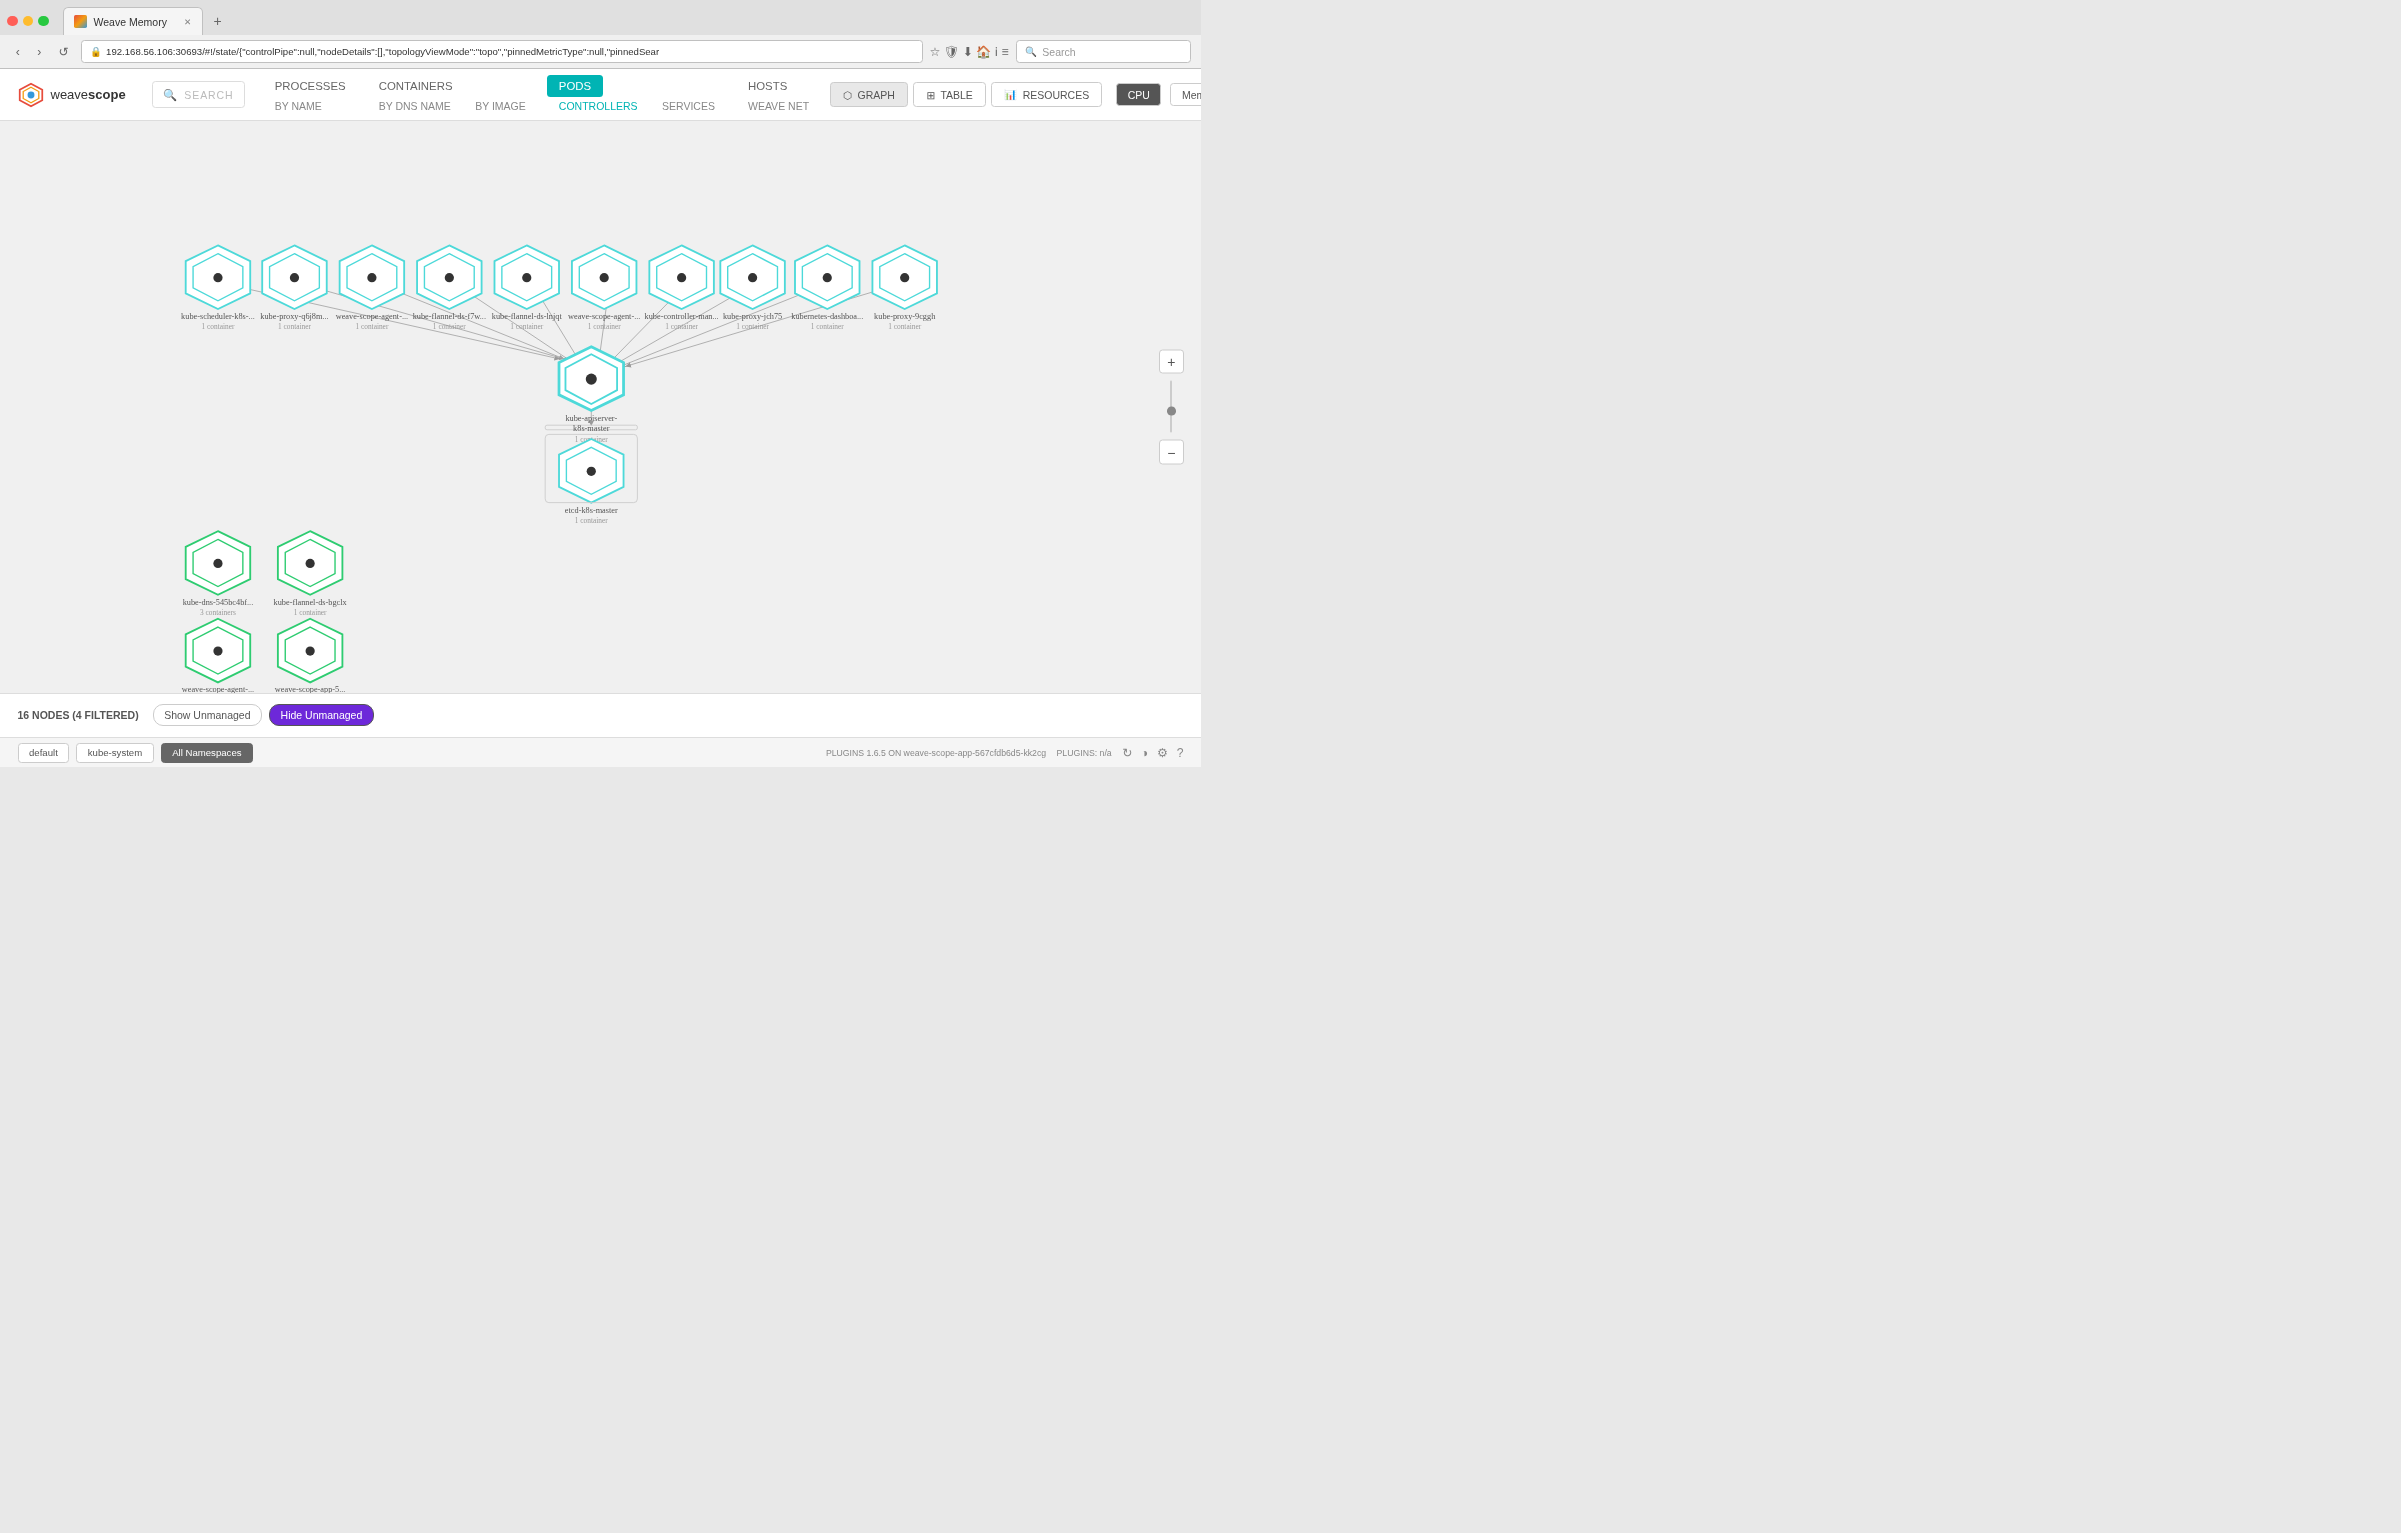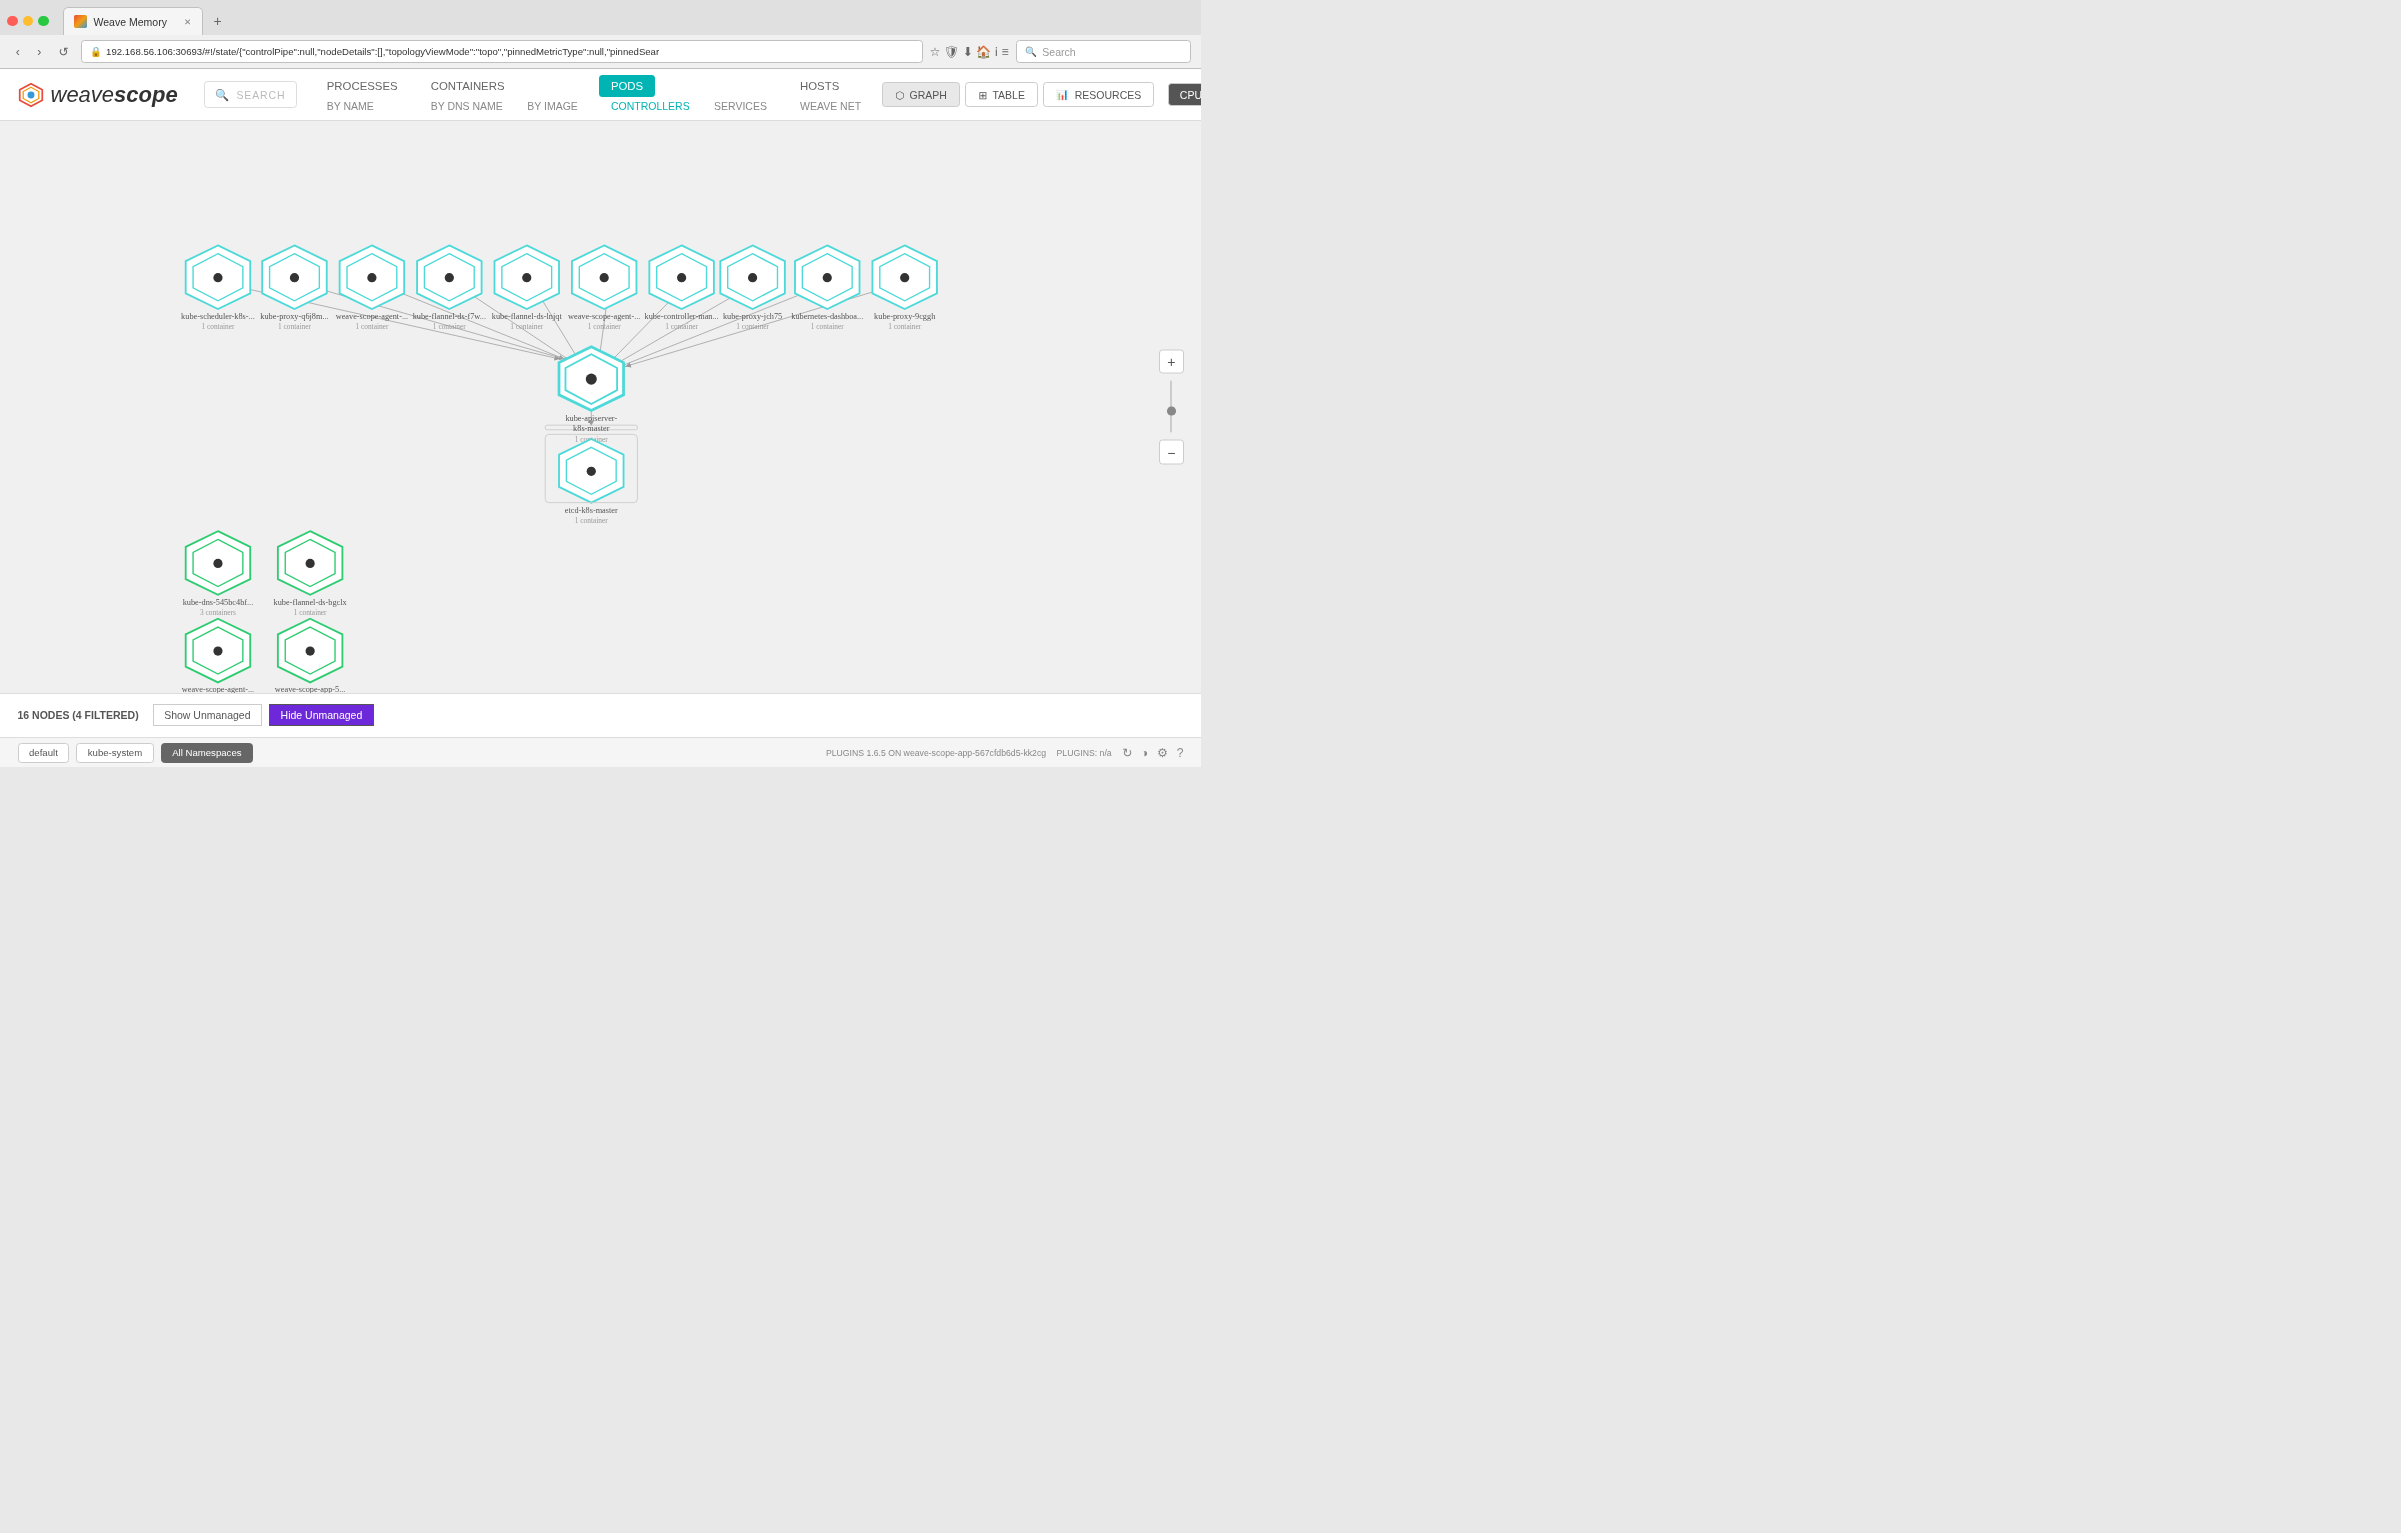--- a/index.html
+++ b/index.html
@@ -24,21 +24,21 @@
     .search-bar { background: white; border: 0.9px solid #c0c0c0; border-radius: 3.5px; padding: 3.5px 8.7px; font-size: 10.5px; color: #666; height: 23px; width: 175px; display: flex; align-items: center; gap: 5.2px; }
     .toolbar-icons { display: flex; gap: 7px; align-items: center; color: #666; font-size: 12.2px; }
 
     
     .app { background: #f5f5f5; height: calc(767px - 68px); display: flex; flex-direction: column; }
 
     
     .app-header { background: white; border-bottom: 0.9px solid #ddd; padding: 0 17.5px; display: flex; align-items: center; gap: 0; height: 52px; flex-shrink: 0; }
     .logo { display: flex; align-items: center; gap: 7px; margin-right: 26px; }
     .logo-icon { width: 26px; height: 26px; }
-    .logo-text { font-size: 22px; color: #333; font-weight: 300; font-style: italic; }
+    .logo-text { font-size: 13px; color: #333; font-weight: 300; }
     .logo-text span { font-weight: 600; }
 
     .search-box { border: 0.9px solid #ddd; border-radius: 3.5px; padding: 5.2px 10.5px; font-size: 11.4px; color: #999; display: flex; align-items: center; gap: 7px; margin-right: 17.5px; width: 140px; }
 
     .nav-menu { display: flex; align-items: stretch; gap: 0; flex: 1; }
     .nav-group { display: flex; flex-direction: column; margin-right: 8.7px; }
     .nav-top { display: flex; gap: 0; }
     .nav-item { font-size: 11.4px; color: #666; padding: 5.2px 12.2px; cursor: pointer; white-space: nowrap; }
     .nav-item.active { background: #00b4b4; color: white; border-radius: 3.5px; }
     .nav-sub { display: flex; gap: 0; }
@@ -64,21 +64,21 @@
     svg.graph { width: 100%; height: 100%; }
 
     
     .node-group { cursor: pointer; }
     .edge { stroke: #aaa; stroke-width: 1; fill: none; marker-end: url(#arrow); }
 
     
     .bottom-bar { background: white; border-top: 0.9px solid #ddd; padding: 8.7px 17.5px; display: flex; align-items: center; justify-content: space-between; height: 44px; flex-shrink: 0; }
     .nodes-info { font-size: 10.5px; color: #555; font-weight: 600; }
     .filter-btns { display: flex; gap: 7px; }
-    .filter-btn { border: 0.9px solid #ccc; background: white; border-radius: 0; padding: 4.4px 10.5px; font-size: 10.5px; color: #555; cursor: pointer; }
+    .filter-btn { border: 0.9px solid #ccc; background: white; border-radius: 10px; padding: 4.4px 10.5px; font-size: 10.5px; color: #555; cursor: pointer; }
     .filter-btn.active { background: #6d28d9; color: white; border-color: #555; }
 
     
     .footer-bar { background: #f5f5f5; border-top: 0.9px solid #ddd; padding: 7px 17.5px; display: flex; align-items: center; justify-content: space-between; height: 31.5px; flex-shrink: 0; }
     .namespace-btns { display: flex; gap: 7px; }
     .ns-btn { border: 0.9px solid #ccc; background: white; border-radius: 3.5px; padding: 3.5px 10.5px; font-size: 9.6px; color: #555; cursor: pointer; }
     .ns-btn.active { background: #666; color: white; border-color: #666; }
     .version-info { font-size: 8.7px; color: #888; display: flex; align-items: center; gap: 10.5px; }
     .footer-icons { display: flex; gap: 8.7px; color: #888; font-size: 12.2px; }
 

